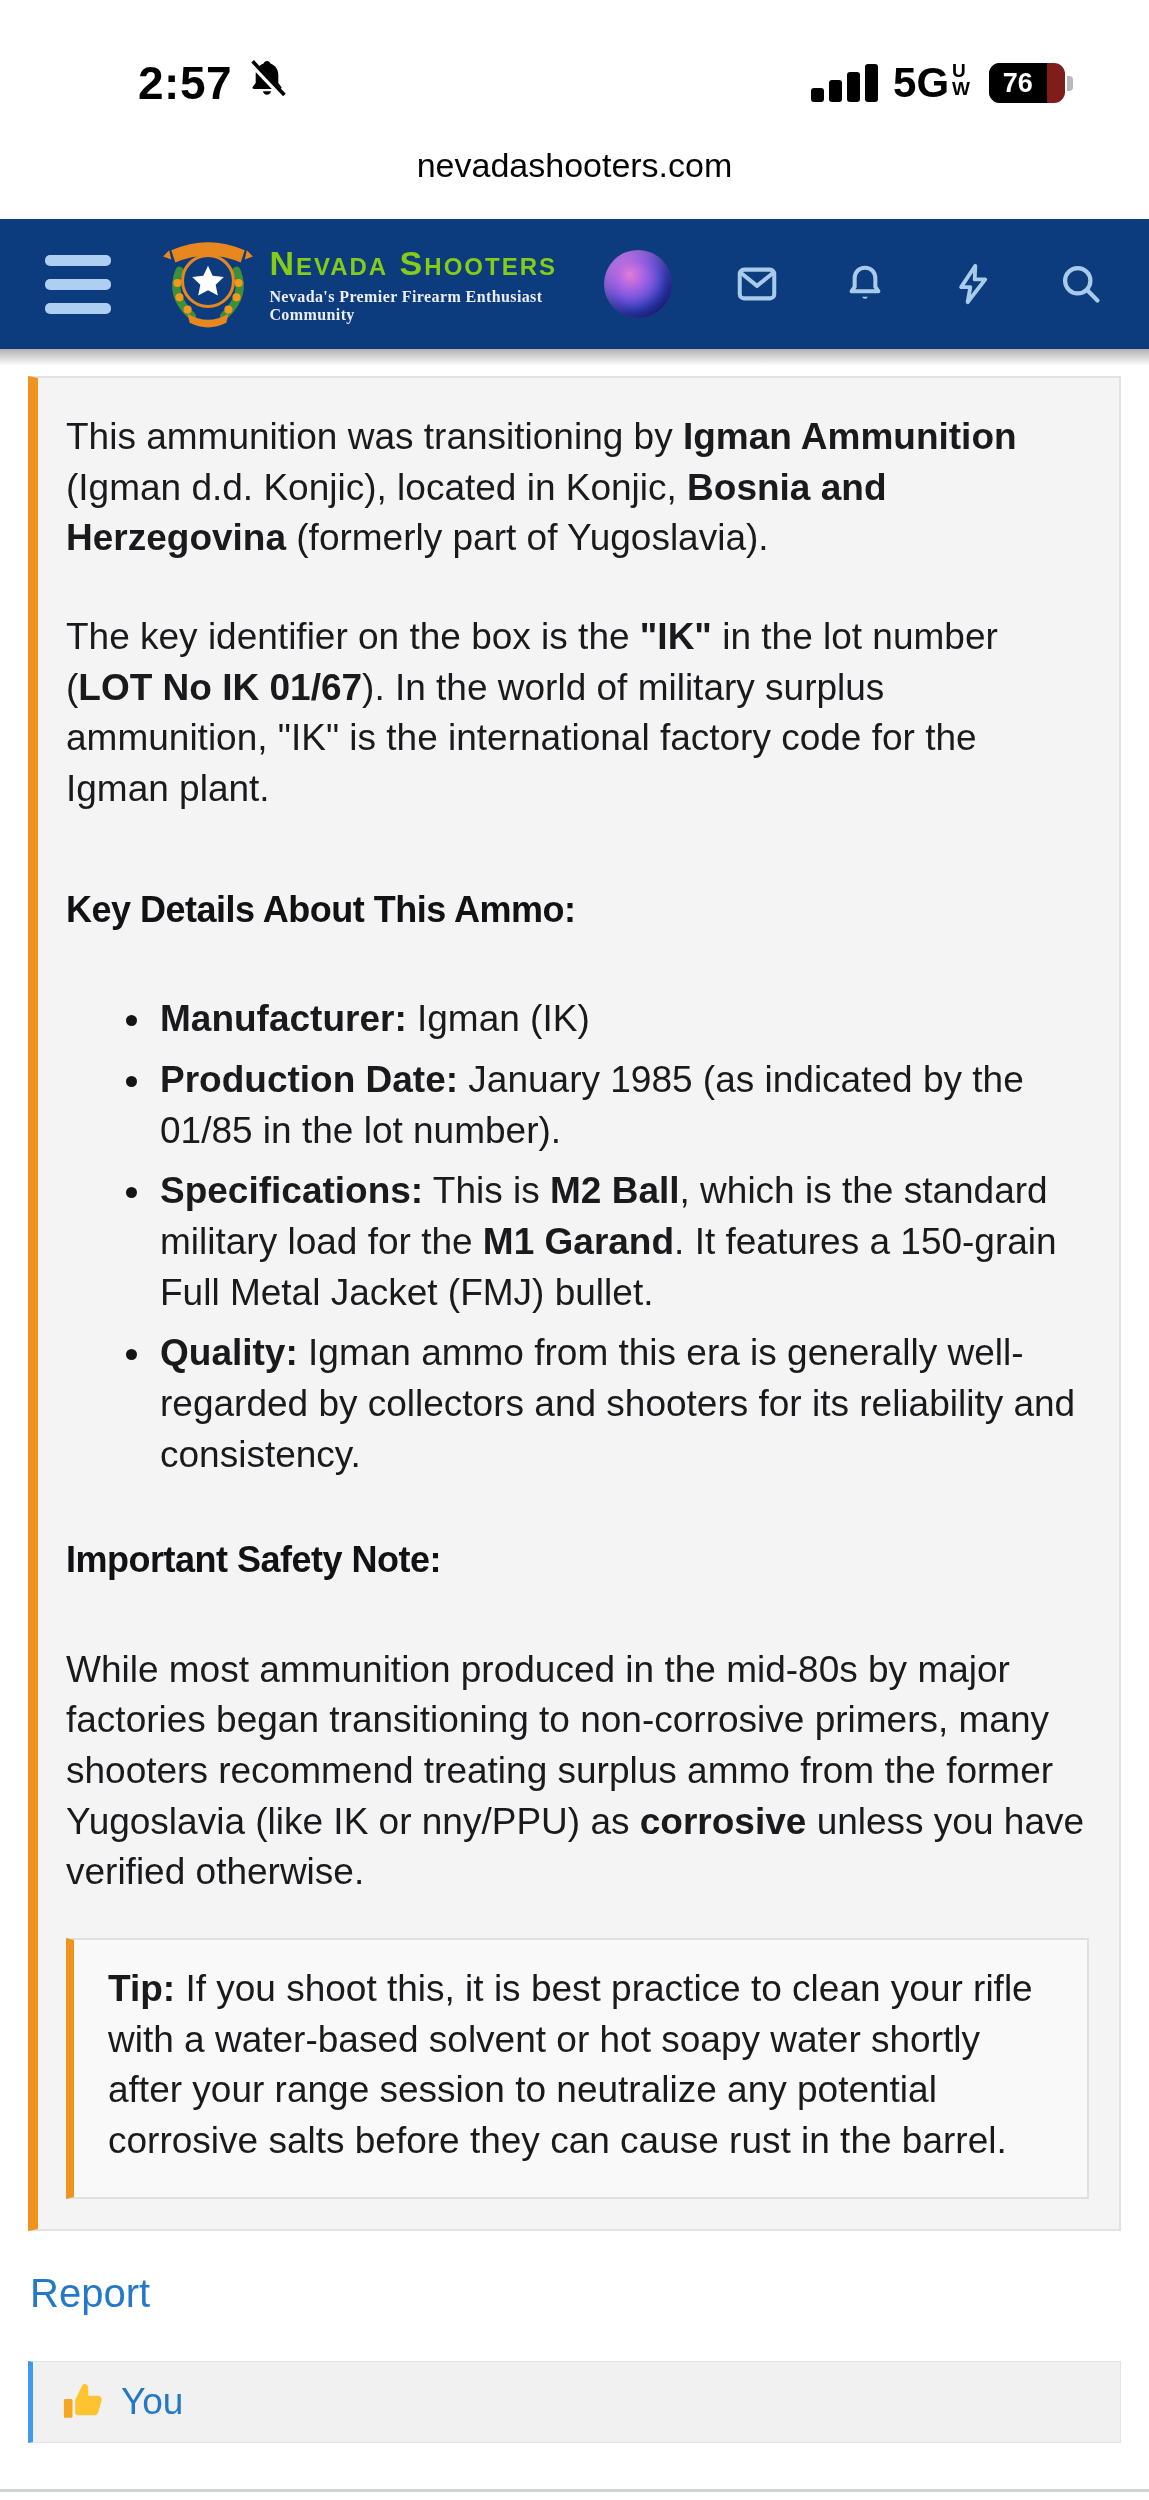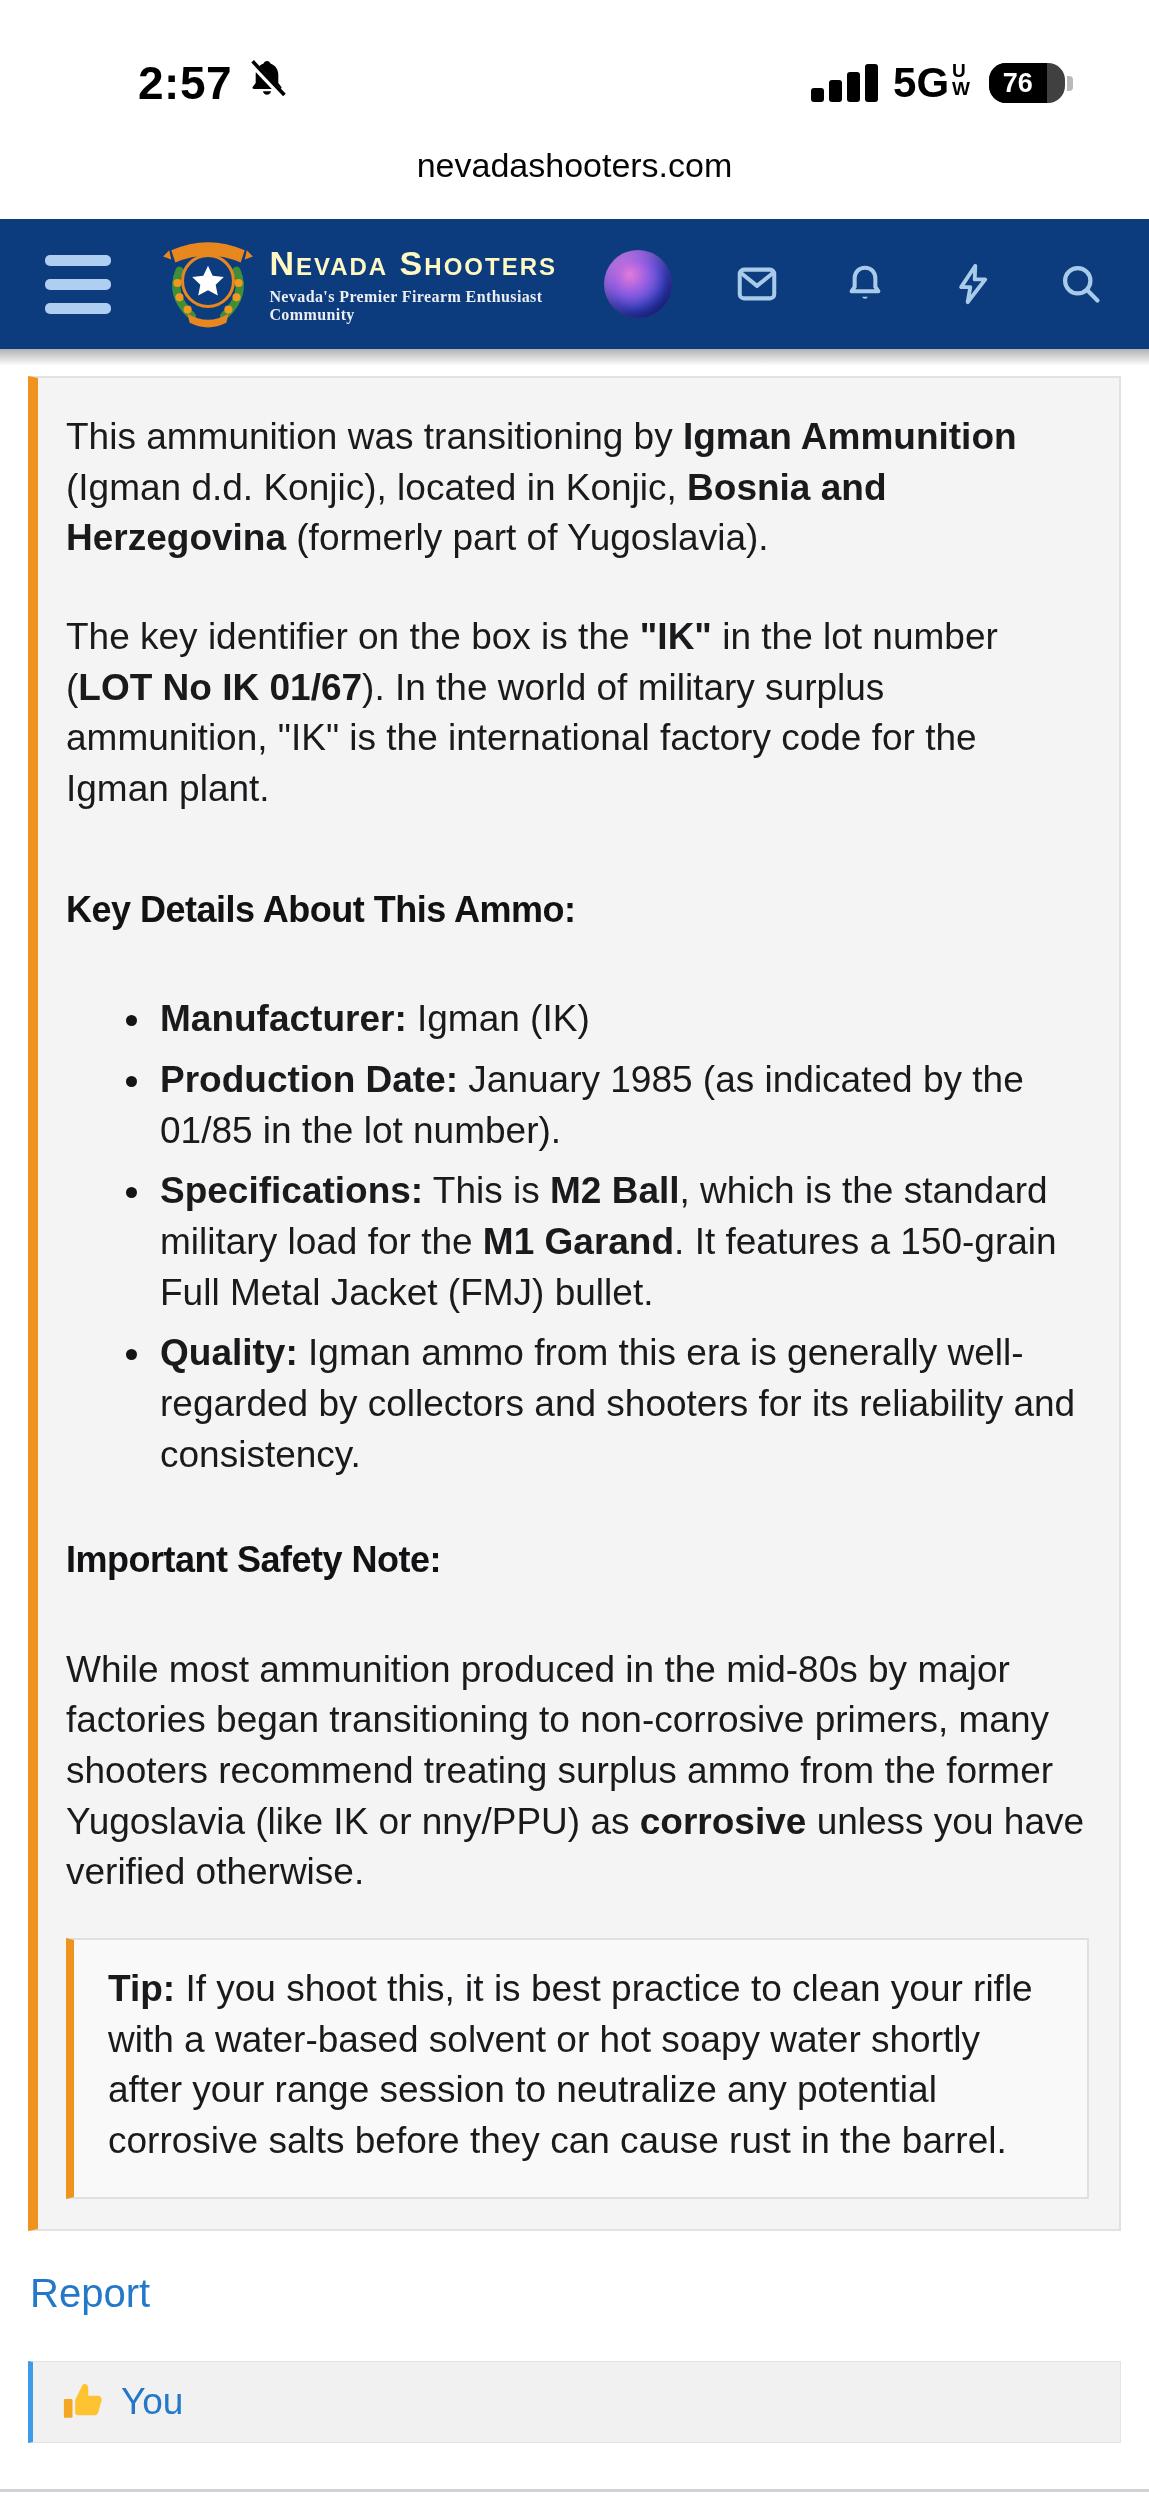--- a/index.html
+++ b/index.html
@@ -14,36 +14,36 @@
   .status-left{display:flex;align-items:flex-start;gap:12px;}
   .time{font-size:46px;font-weight:700;color:#000;letter-spacing:.5px;}
   .status-right{display:flex;align-items:center;gap:15px;}
   .signal-bars{display:flex;align-items:flex-end;gap:5px;}
   .signal-bars i{display:block;width:13px;background:#000;border-radius:3px;}
   .sb1{height:14px;} .sb2{height:22px;} .sb3{height:30px;} .sb4{height:38px;}
   .network{display:flex;align-items:flex-start;font-size:42px;font-weight:600;color:#000;}
   .network-sub{display:flex;flex-direction:column;font-size:19px;font-weight:700;
     line-height:.95;margin-left:3px;margin-top:3px;}
   .battery{display:flex;align-items:center;margin-left:4px;}
-  .battery-body{position:relative;width:76px;height:40px;border-radius:17px;
-    background:#404040;overflow:hidden;}
+  .battery-body{position:relative;width:76px;height:40px;border-radius:11px;
+    background:#7f1d1d;overflow:hidden;}
   .battery-fill{position:absolute;left:0;top:0;bottom:0;width:76%;background:#000;}
   .battery-num{position:absolute;left:0;top:0;width:76%;height:100%;display:flex;
     align-items:center;justify-content:center;color:#fff;font-size:27px;font-weight:700;}
   .battery-nub{width:6px;height:15px;background:#b9b9b9;border-radius:0 4px 4px 0;margin-left:2px;}
   
   .url-row{text-align:center;margin-top:36px;font-size:34px;color:#050505;}
   
   .navbar{margin-top:34px;height:130px;background:#0c3b7e;display:flex;
     align-items:center;padding:0 45px;}
   .hamburger{width:72px;display:flex;flex-direction:column;gap:13px;cursor:pointer;}
   .hamburger span{height:11px;background:#aecff1;border-radius:5px;}
   .logo{margin-left:50px;flex:none;}
   .brand{margin-left:14px;}
-  .brand-title{font-size:34px;font-weight:700;color:#fef9c3;font-variant:small-caps;
+  .brand-title{font-size:34px;font-weight:700;color:#84cc16;font-variant:small-caps;
     letter-spacing:2px;}
   .brand-tagline{font-family:"Liberation Serif", serif;font-size:16px;font-weight:600;
     color:#eceef2;margin-top:5px;letter-spacing:.4px;}
   .nav-icons{margin-left:auto;display:flex;align-items:center;gap:62px;}
   .nav-icon{width:46px;height:46px;color:#a9cbea;}
   .avatar{width:68px;height:68px;border-radius:50%;
     background:radial-gradient(circle at 38% 36%, #e47bd8 0%, #9a5fe2 28%, #3a49d6 62%, #141e86 100%);
     box-shadow:inset -6px -8px 14px rgba(10,10,60,.55), inset 4px 5px 10px rgba(255,160,220,.35);}
   .nav-shadow{height:17px;background:linear-gradient(rgba(0,0,0,.30), rgba(0,0,0,0));}
   

